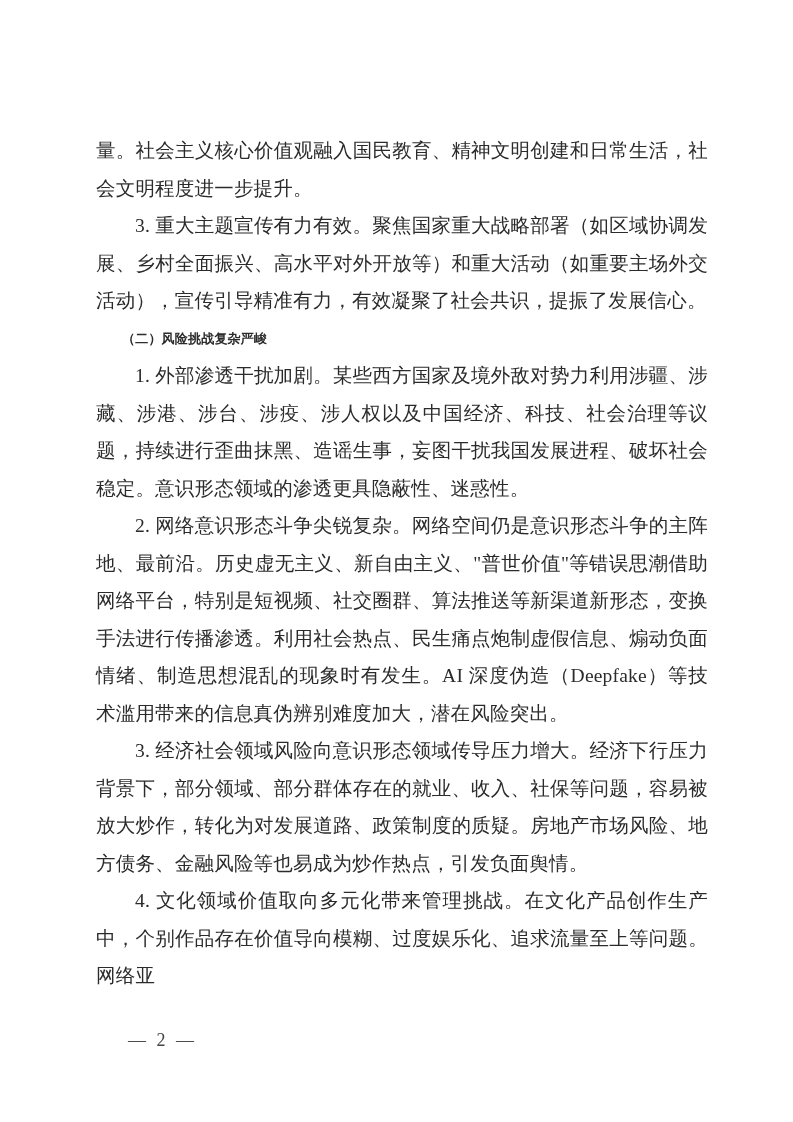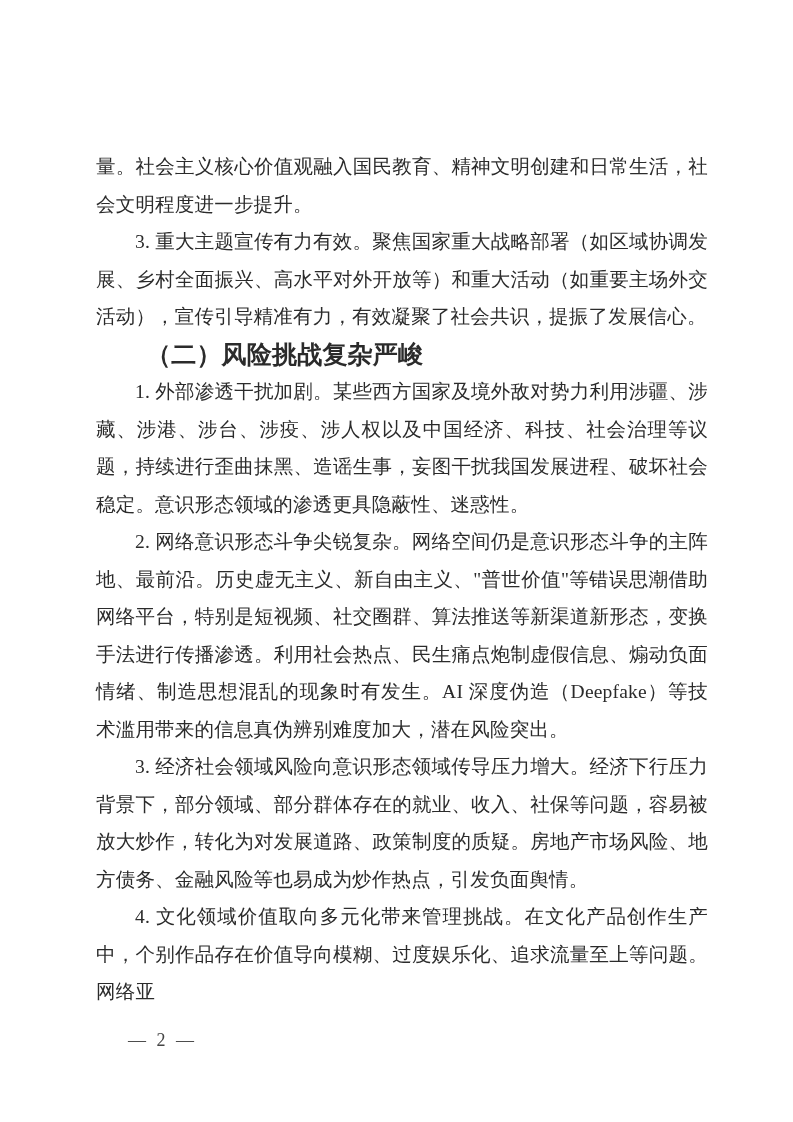--- a/index.html
+++ b/index.html
@@ -27,27 +27,26 @@
     text-justify: inter-character;
     letter-spacing: 0.2px;
   }
   .content p {
     margin: 0;
     padding: 0;
     text-indent: 2em;
   }
   .content p.continuation {
     text-indent: 0;
-    margin-top: 16px;
   }
   .section-heading {
     margin: 0;
     padding: 0;
     text-indent: 2em;
-    font-size: 25px;
+    font-size: 13px;
     line-height: 37.5px;
     font-weight: bold;
     font-style: normal;
   }
   .page-footer {
     position: absolute;
     left: 128px;
     top: 1027px;
     font-size: 18px;
     line-height: 26px;

